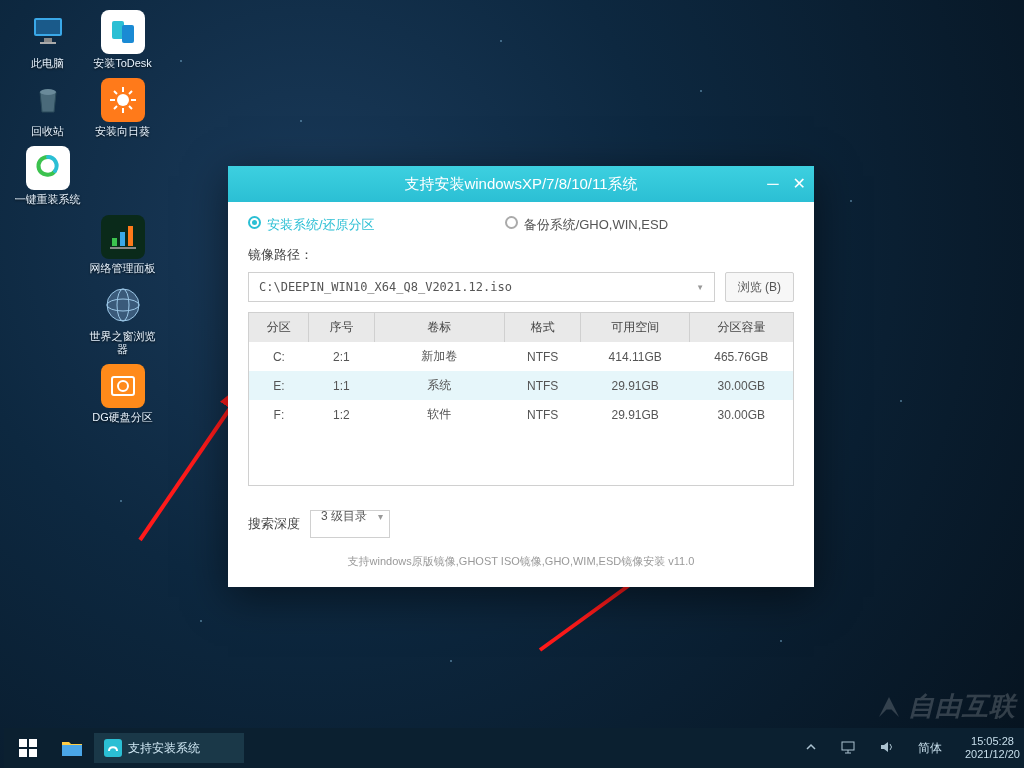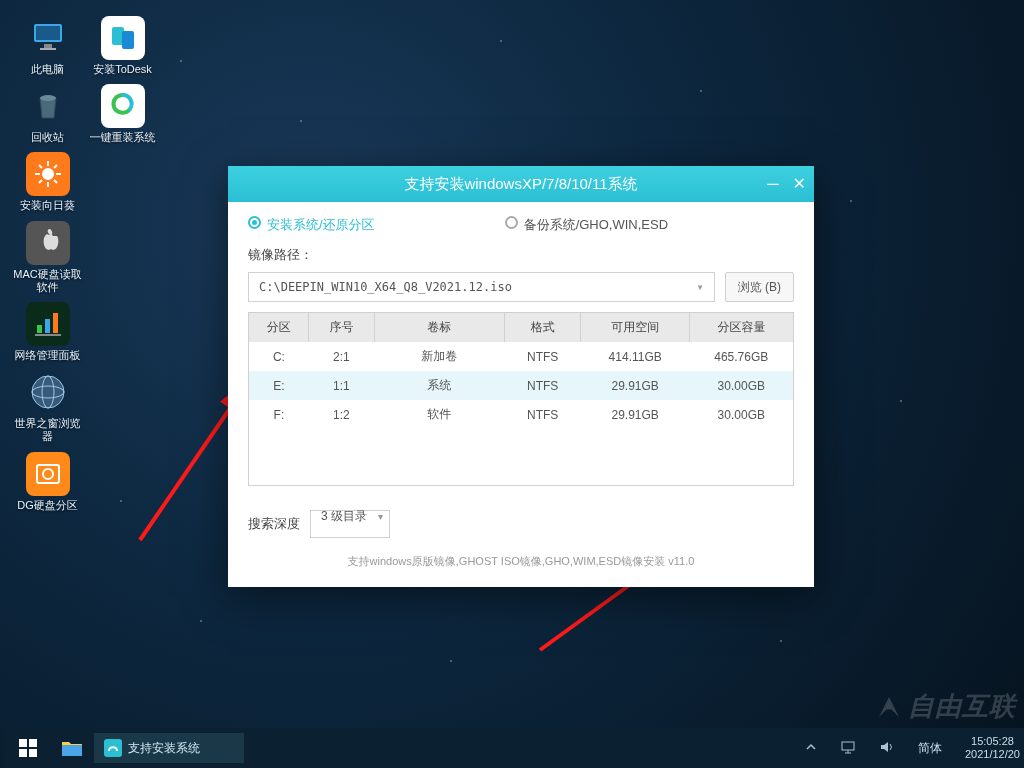--- a/index.html
+++ b/index.html
@@ -4,21 +4,21 @@
 <style>
   * { box-sizing: border-box; margin: 0; padding: 0; }
   html, body { width: 1024px; height: 768px; overflow: hidden; font-family: "Microsoft YaHei", Arial, sans-serif; }
   body { background: radial-gradient(circle at 30% 30%, #1a3a5a 0%, #0d2840 40%, #06131f 100%); position: relative; }
 
   
   .stars { position:absolute; inset:0; pointer-events:none; }
   .stars span { position:absolute; width:2px; height:2px; background:#7fb8d8; border-radius:50%; opacity:0.6; }
 
   
-  .desktop { position:absolute; top:12px; left:10px; width:160px; display:flex; flex-wrap:wrap; }
+  .desktop { position:absolute; top:6px; left:10px; width:160px; display:flex; flex-wrap:wrap; }
   .dicon { width:75px; margin:4px 0; display:flex; flex-direction:column; align-items:center; cursor:pointer; }
   .dicon .box { width:44px; height:44px; border-radius:8px; display:flex; align-items:center; justify-content:center; font-size:24px; color:#fff; }
   .dicon .lbl { color:#e8f4ff; font-size:11px; text-align:center; margin-top:3px; text-shadow:0 1px 2px rgba(0,0,0,0.8); line-height:1.2; max-width:72px; }
 
   
   .dialog { position:absolute; left:228px; top:166px; width:586px; background:#fff; box-shadow:0 10px 40px rgba(0,0,0,0.5); }
   .dlg-title { background:linear-gradient(#3dd0e0, #2bbfd4); color:#fff; height:36px; display:flex; align-items:center; justify-content:center; font-size:15px; position:relative; }
   .dlg-ctrl { position:absolute; right:8px; top:0; height:36px; display:flex; align-items:center; gap:14px; }
   .dlg-ctrl span { color:#fff; cursor:pointer; font-size:16px; line-height:1; }
   .dlg-body { padding:14px 20px 18px 20px; }
@@ -103,56 +103,47 @@
     <div class="dicon">
       <div class="box">
         <svg width="44" height="44" viewBox="0 0 44 44">
           <path d="M14 14 h16 l-2 20 h-12 z" fill="#4a6a7a" stroke="#2a4a5a"></path>
           <ellipse cx="22" cy="14" rx="8" ry="3" fill="#6a8a9a"></ellipse>
         </svg>
       </div>
       <div class="lbl">回收站</div>
     </div>
     <div class="dicon">
-      <div class="box" style="background: rgb(255, 255, 255);">
-        <svg width="30" height="30" viewBox="0 0 30 30">
-          <path d="M15 4 C8 4 4 10 6 16 C8 22 18 24 22 18" stroke="#3cc24e" stroke-width="4" fill="none" stroke-linecap="round"></path>
-          <path d="M22 18 C26 12 22 4 15 4" stroke="#2bbfd4" stroke-width="4" fill="none" stroke-linecap="round"></path>
-        </svg>
-      </div>
-      <div class="lbl">一键重装系统</div>
-    </div>
-    <div class="dicon">
       <div class="box" style="background: rgb(255, 122, 26);">
         <svg width="30" height="30" viewBox="0 0 30 30">
           <circle cx="15" cy="15" r="6" fill="#fff"></circle>
           <g stroke="#fff" stroke-width="2">
             <line x1="15" y1="2" x2="15" y2="7"></line>
             <line x1="15" y1="23" x2="15" y2="28"></line>
             <line x1="2" y1="15" x2="7" y2="15"></line>
             <line x1="23" y1="15" x2="28" y2="15"></line>
             <line x1="6" y1="6" x2="9" y2="9"></line>
             <line x1="21" y1="21" x2="24" y2="24"></line>
             <line x1="6" y1="24" x2="9" y2="21"></line>
             <line x1="21" y1="9" x2="24" y2="6"></line>
           </g>
         </svg>
       </div>
       <div class="lbl">安装向日葵</div>
     </div>
+    <div class="dicon">
+      <div class="box" style="background: rgb(255, 255, 255);">
+        <svg width="30" height="30" viewBox="0 0 30 30">
+          <path d="M15 4 C8 4 4 10 6 16 C8 22 18 24 22 18" stroke="#3cc24e" stroke-width="4" fill="none" stroke-linecap="round"></path>
+          <path d="M22 18 C26 12 22 4 15 4" stroke="#2bbfd4" stroke-width="4" fill="none" stroke-linecap="round"></path>
+        </svg>
+      </div>
+      <div class="lbl">一键重装系统</div>
+    </div>
     <div class="dicon" style="visibility: hidden;"></div>
-    <div class="dicon">
-      <div class="box" style="background: rgb(85, 85, 85);">
-        <svg width="30" height="30" viewBox="0 0 30 30">
-          <path d="M20 8c-1-2-3-2-4-1-1-1-3-1-4 1-3 4-1 14 4 14 1 0 1-1 2-1s1 1 2 1c5 0 7-10 4-14" fill="#ddd"></path>
-          <ellipse cx="17" cy="4" rx="2" ry="3" fill="#ddd" transform="rotate(-25 17 4)"></ellipse>
-        </svg>
-      </div>
-      <div class="lbl">MAC硬盘读取软件</div>
-    </div>
     <div class="dicon" style="visibility: hidden;"></div>
     <div class="dicon">
       <div class="box" style="background: rgb(10, 42, 26);">
         <svg width="30" height="30" viewBox="0 0 30 30">
           <rect x="4" y="16" width="5" height="8" fill="#3cc24e"></rect>
           <rect x="12" y="10" width="5" height="14" fill="#3aa8e8"></rect>
           <rect x="20" y="4" width="5" height="20" fill="#ff7a1a"></rect>
           <rect x="2" y="25" width="26" height="2" fill="#888"></rect>
         </svg>
       </div>

